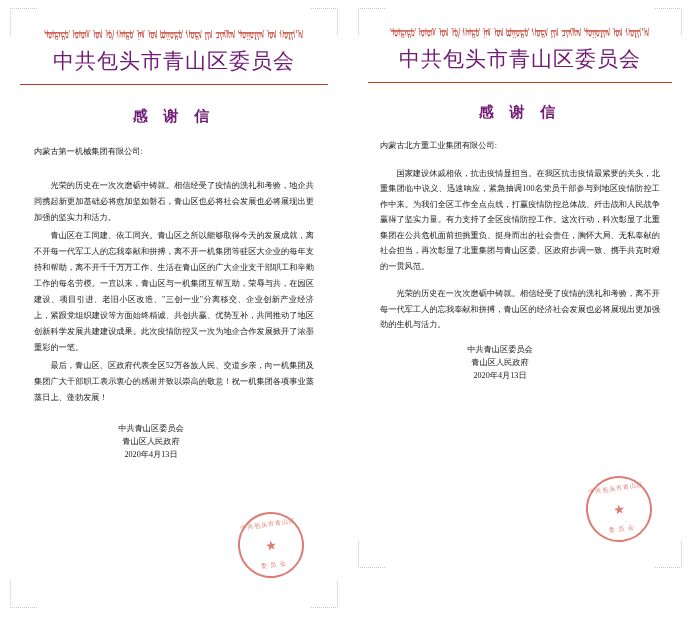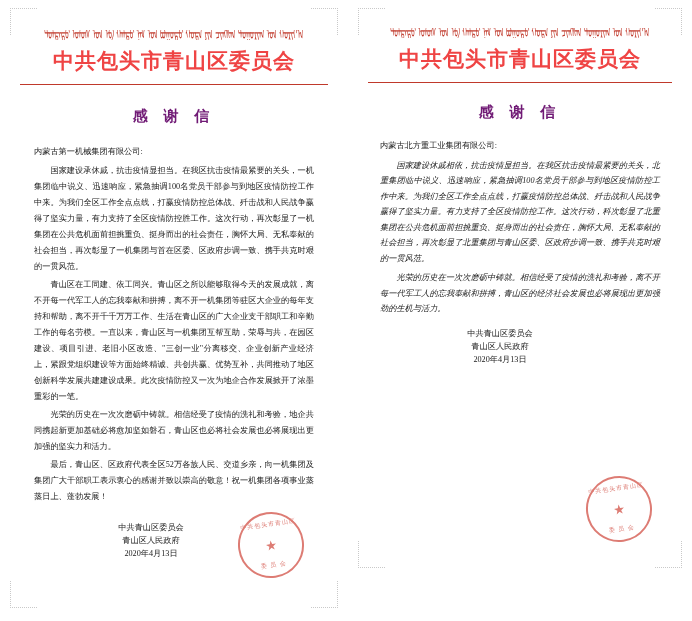--- a/index.html
+++ b/index.html
@@ -63,22 +63,22 @@
     overflow: hidden;
     font-family: "DejaVu Sans", sans-serif;
   }
   .mong-glyphs {
     display: inline-block;
     transform: scaleY(2.2);
     transform-origin: center;
   }
   .header-title {
     text-align: center;
-    color: #ef4444;
-    font-weight: bold;
+    color: #701a75;
+    font-weight: normal;
     letter-spacing: 1px;
     font-family: "DejaVu Serif", serif;
   }
   .header-rule {
     border-bottom: 1px solid #c0392b;
     margin: 0 10px;
   }
   .letter-title {
     text-align: center;
     font-weight: bold;
@@ -131,32 +131,32 @@
     width: 100%;
     font-size: 6px;
     letter-spacing: 1px;
   }
   
   #letter-left .mongolian-band { margin-top: 22px; font-size: 7px; }
   #letter-left .header-title { font-size: 21px; margin-top: 7px; }
   #letter-left .header-rule { margin-top: 9px; }
   #letter-left .letter-title { font-size: 15px; margin-top: 22px; }
   #letter-left .body { margin: 18px 24px 0 24px; font-size: 8.2px; line-height: 16px; }
-  #letter-left .addressee { margin-bottom: 3px; }
+  #letter-left .addressee { margin-bottom: 18px; }
   #letter-left .para { text-indent: 2em; margin: 0 0 2px 0; }
   #letter-left .signature { margin: 16px 46px 0 0; font-size: 8.2px; }
 
   
   #letter-right .mongolian-band { margin-top: 20px; font-size: 7px; }
   #letter-right .header-title { font-size: 21px; margin-top: 7px; }
   #letter-right .header-rule { margin-top: 9px; }
   #letter-right .letter-title { font-size: 15px; margin-top: 20px; }
   #letter-right .body { margin: 16px 22px 0 22px; font-size: 8.2px; line-height: 15.5px; }
   #letter-right .addressee { margin-bottom: 3px; font-family: Liberation Serif, serif; }
-  #letter-right .para { text-indent: 2em; margin: 4px 0 2px 0; font-style: italic; }
+  #letter-right .para { text-indent: 2em; margin: 12px 0 2px 0; }
   #letter-right .signature { margin: 10px 40px 0 0; font-size: 8.2px; }
 </style>
 </head>
 <body>
 
 <div class="page">
 
   <div class="doc" id="letter-left">
     <div class="corner c-tl"></div>
     <div class="corner c-tr"></div>
@@ -166,23 +166,22 @@
     <div class="mongolian-band">
       <span class="mong-glyphs">ᠳᠤᠮᠳᠠᠳᠤ ᠤᠯᠤᠰ ᠤᠨ ᠡᠪ ᠬᠠᠮᠲᠤ ᠨᠠᠮ ᠤᠨ ᠪᠤᠭᠤᠲᠤ ᠬᠣᠲᠠ ᠶᠢᠨ ᠴᠢᠩᠱᠠᠨ ᠲᠣᠭᠣᠷᠢᠭ ᠤᠨ ᠬᠣᠷᠢᠶ᠎ᠠ</span>
     </div>
     <div class="header-title">中共包头市青山区委员会</div>
     <div class="header-rule"></div>
 
     <div class="letter-title">感 谢 信</div>
 
     <div class="body">
       <div class="addressee">内蒙古第一机械集团有限公司:</div>
-      <p class="para">国家建设承休戚，抗击疫情显担当。在我区抗击疫情最紧要的关头，一机集团临中说义、迅速响应，紧急抽调100名党员干部参与到地区疫情防控工作中来。为我们全区工作全点点线，打赢疫情防控总体战、歼击战和人民战争赢得了坚实力量，有力支持了全区疫情防控胜工作。这次行动，再次彰显了一机集团在公共危机面前担挑重负、挺身而出的社会责任，胸怀大局、无私奉献的社会担当，再次彰显了一机集团与首在区委、区政府步调一致、携手共克时艰的一贯风范。</p>
+      <p class="para">光荣的历史在一次次磨砺中铸就。相信经受了疫情的洗礼和考验，地企共同携起新更加基础必将愈加坚如磐石，青山区也必将社会发展也必将展现出更加强的坚实力和活力。</p>
       <p class="para">青山区在工同建、依工同兴。青山区之所以能够取得今天的发展成就，离不开每一代军工人的忘我奉献和拼搏，离不开一机集团等驻区大企业的每年支持和帮助，离不开千千万万工作、生活在青山区的广大企业支干部职工和辛勤工作的每名劳模。一直以来，青山区与一机集团互帮互助，荣辱与共，在园区建设、项目引进、老旧小区改造、"三创一业"分离移交、企业创新产业经济上，紧跟党组织建设等方面始终精诚、共创共赢、优势互补，共同推动了地区创新科学发展共建建设成果。此次疫情防控又一次为地企合作发展掀开了浓墨重彩的一笔。</p>
-      <p class="para">光荣的历史在一次次磨砺中铸就。相信经受了疫情的洗礼和考验，地企共同携起新更加基础必将愈加坚如磐石，青山区也必将社会发展也必将展现出更加强的坚实力和活力。</p>
       <p class="para">最后，青山区、区政府代表全区52万各族人民、交道乡亲，向一机集团及集团广大干部职工表示衷心的感谢并致以崇高的敬意！祝一机集团各项事业蒸蒸日上、蓬勃发展！</p>
     </div>
 
     <div class="signature">
       <div>中共青山区委员会</div>
       <div>青山区人民政府</div>
       <div>2020年4月13日</div>
     </div>
 
     <div class="stamp" style="width:62px;height:62px;right:34px;bottom:30px;">

